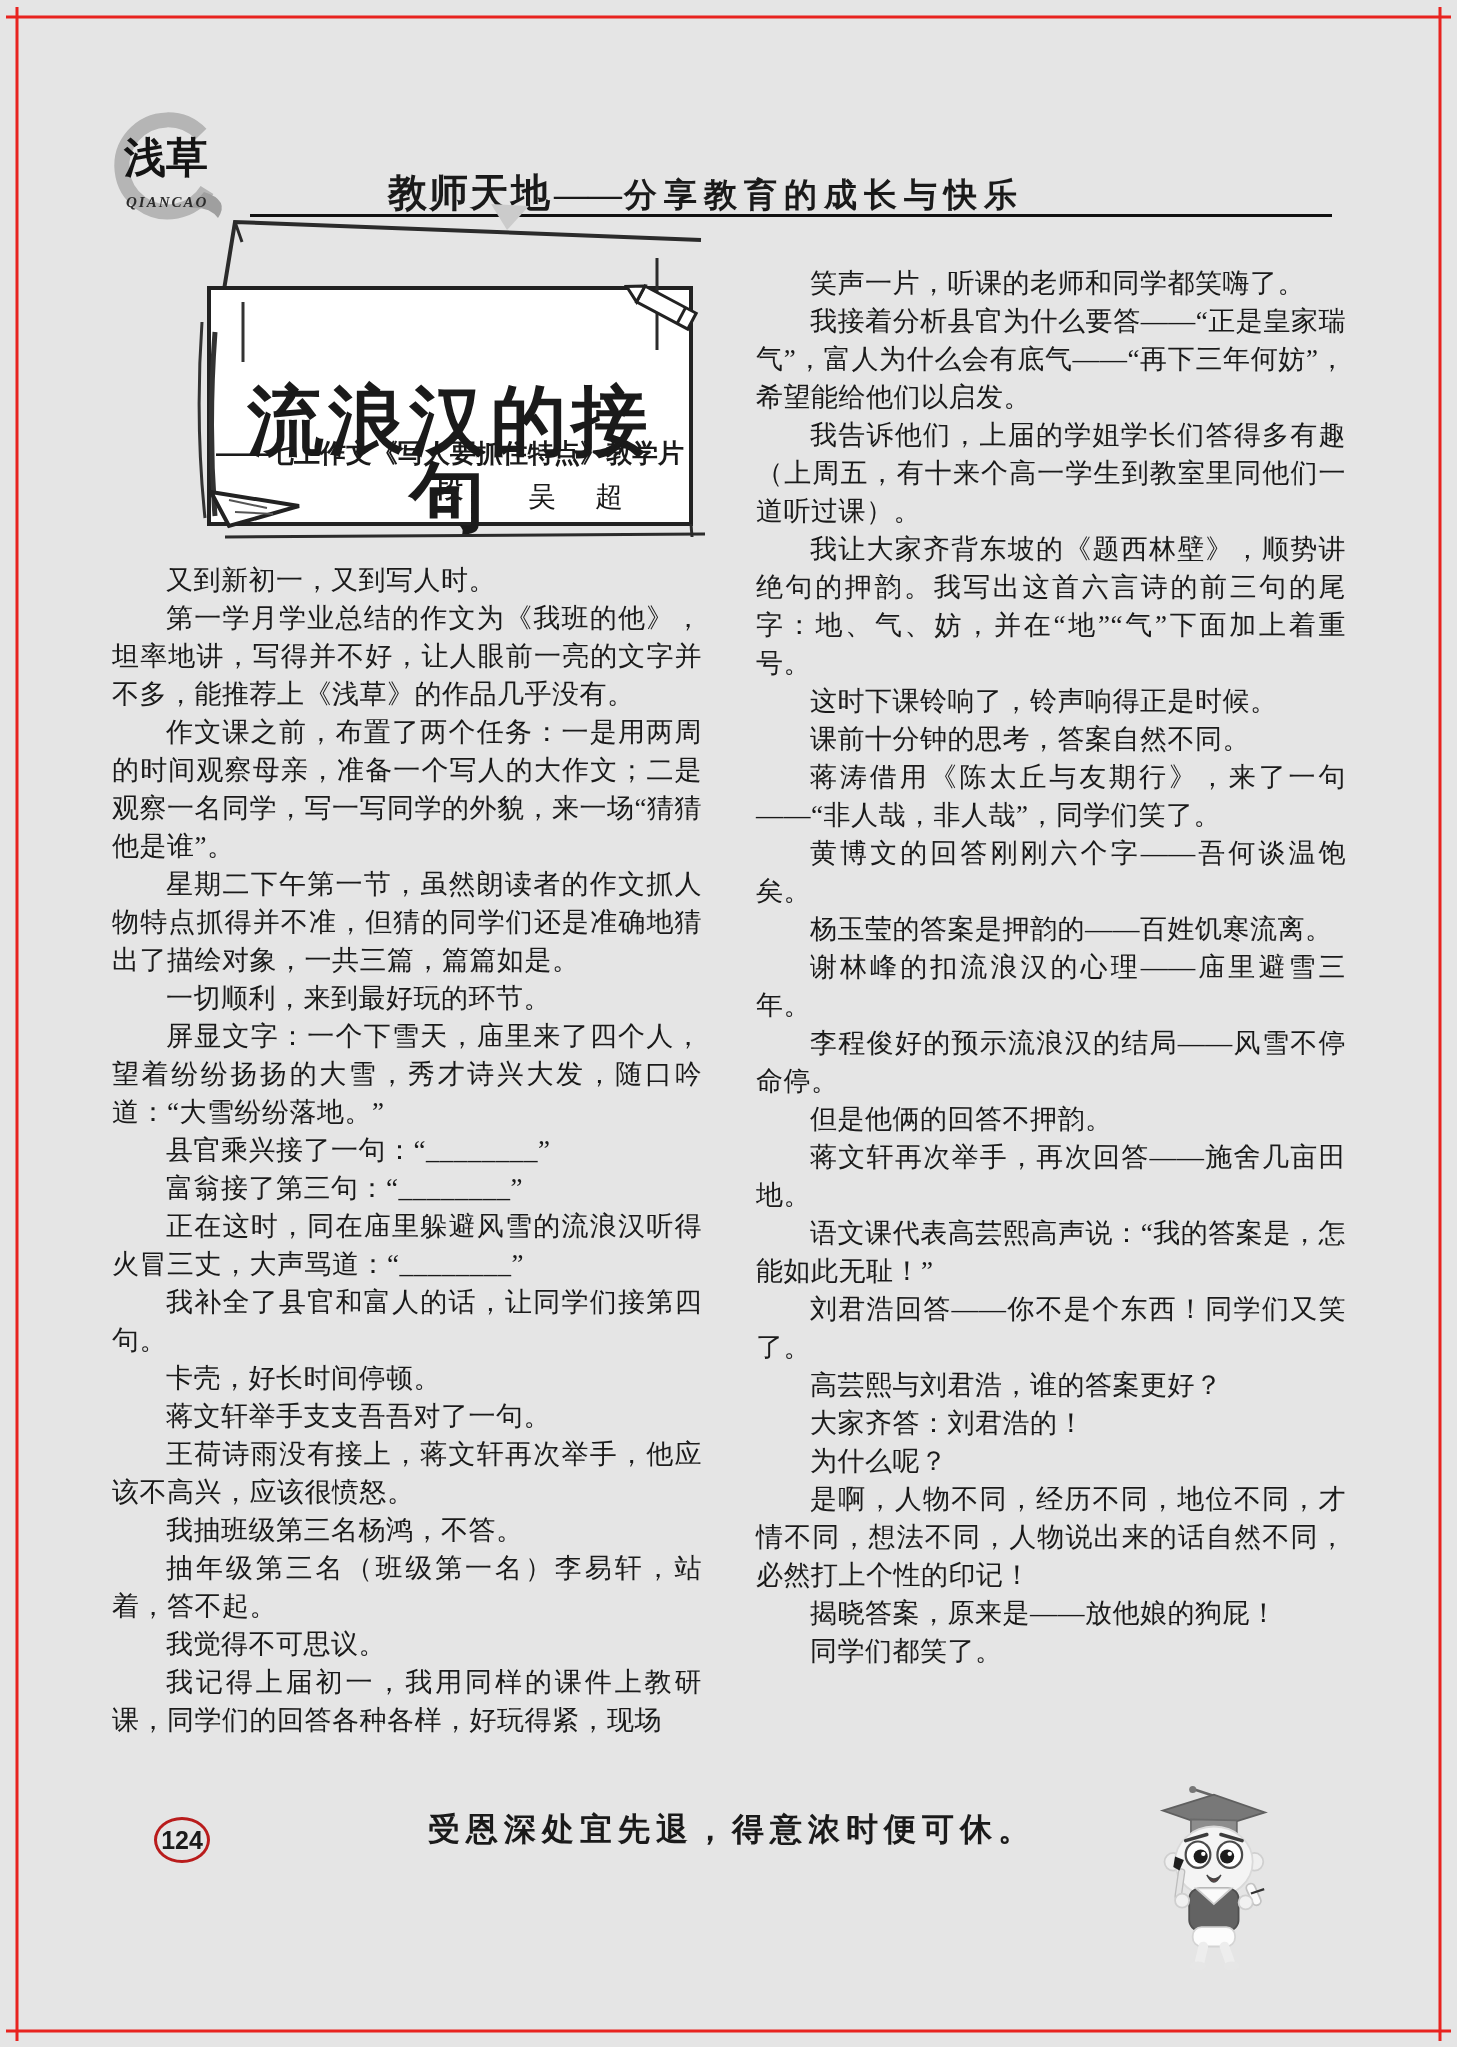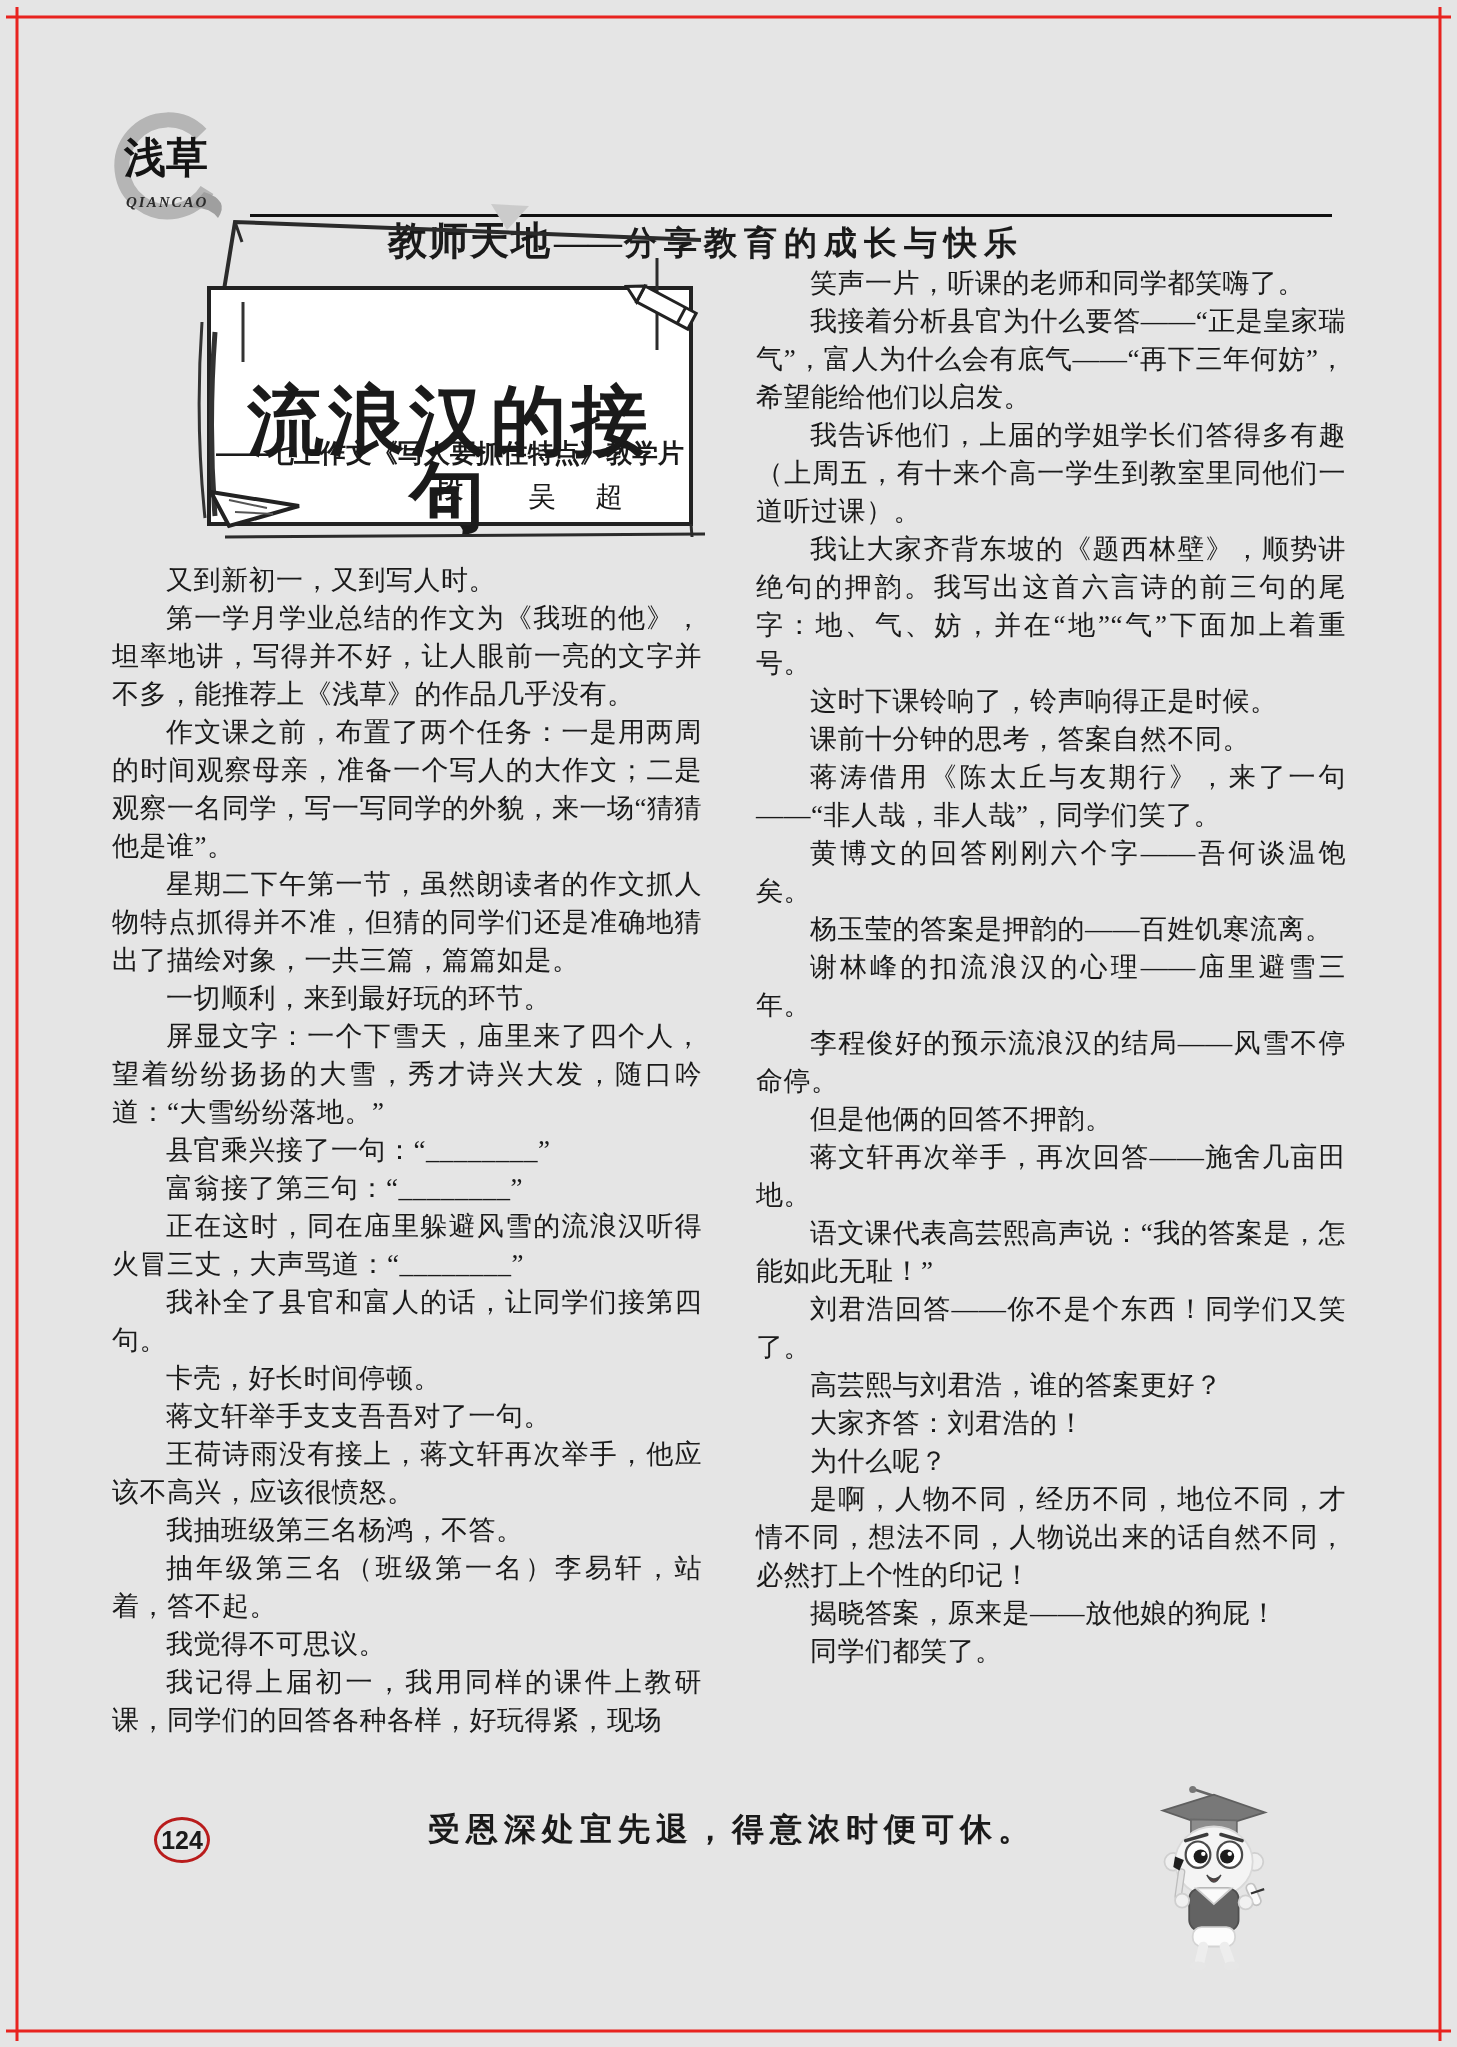--- a/index.html
+++ b/index.html
@@ -5,21 +5,21 @@
   html,body{margin:0;padding:0;background:#ffffff;}
   .page{
     position:relative;width:1457px;height:2047px;background:#e5e5e5;overflow:hidden;
     font-family:"Liberation Serif","DejaVu Serif",serif;color:#1a1a1a;
   }
   
   .frame{position:absolute;left:0;top:0;width:1457px;height:2047px;pointer-events:none;}
   
   .logo{position:absolute;left:88px;top:108px;}
   .logo text{font-family:"Liberation Serif","DejaVu Serif",serif;}
-  .header-title{position:absolute;left:388px;top:166px;display:flex;align-items:baseline;white-space:nowrap;margin-top:48px;}
+  .header-title{position:absolute;left:388px;top:166px;display:flex;align-items:baseline;white-space:nowrap;}
   .header-section{font-family:"Liberation Sans","DejaVu Sans",sans-serif;font-size:39px;font-weight:900;letter-spacing:2px;}
   .header-dash{font-size:34px;font-weight:700;margin:0 2px;}
   .header-tagline{font-size:33px;font-weight:600;letter-spacing:7px;font-family:"DejaVu Sans","Liberation Sans",sans-serif;}
   .header-rule{position:absolute;left:250px;top:214px;width:1082px;height:3px;background:#111;}
   
   .title-box{position:absolute;left:145px;top:200px;width:620px;height:345px;}
   .title-box svg.sketch{position:absolute;left:0;top:0;width:620px;height:345px;}
   .article-title{position:absolute;left:64px;top:132px;width:482px;text-align:center;
     font-size:76px;font-weight:700;letter-spacing:5px;line-height:1;}
   .article-subtitle{position:absolute;left:64px;top:236px;width:482px;text-align:center;

